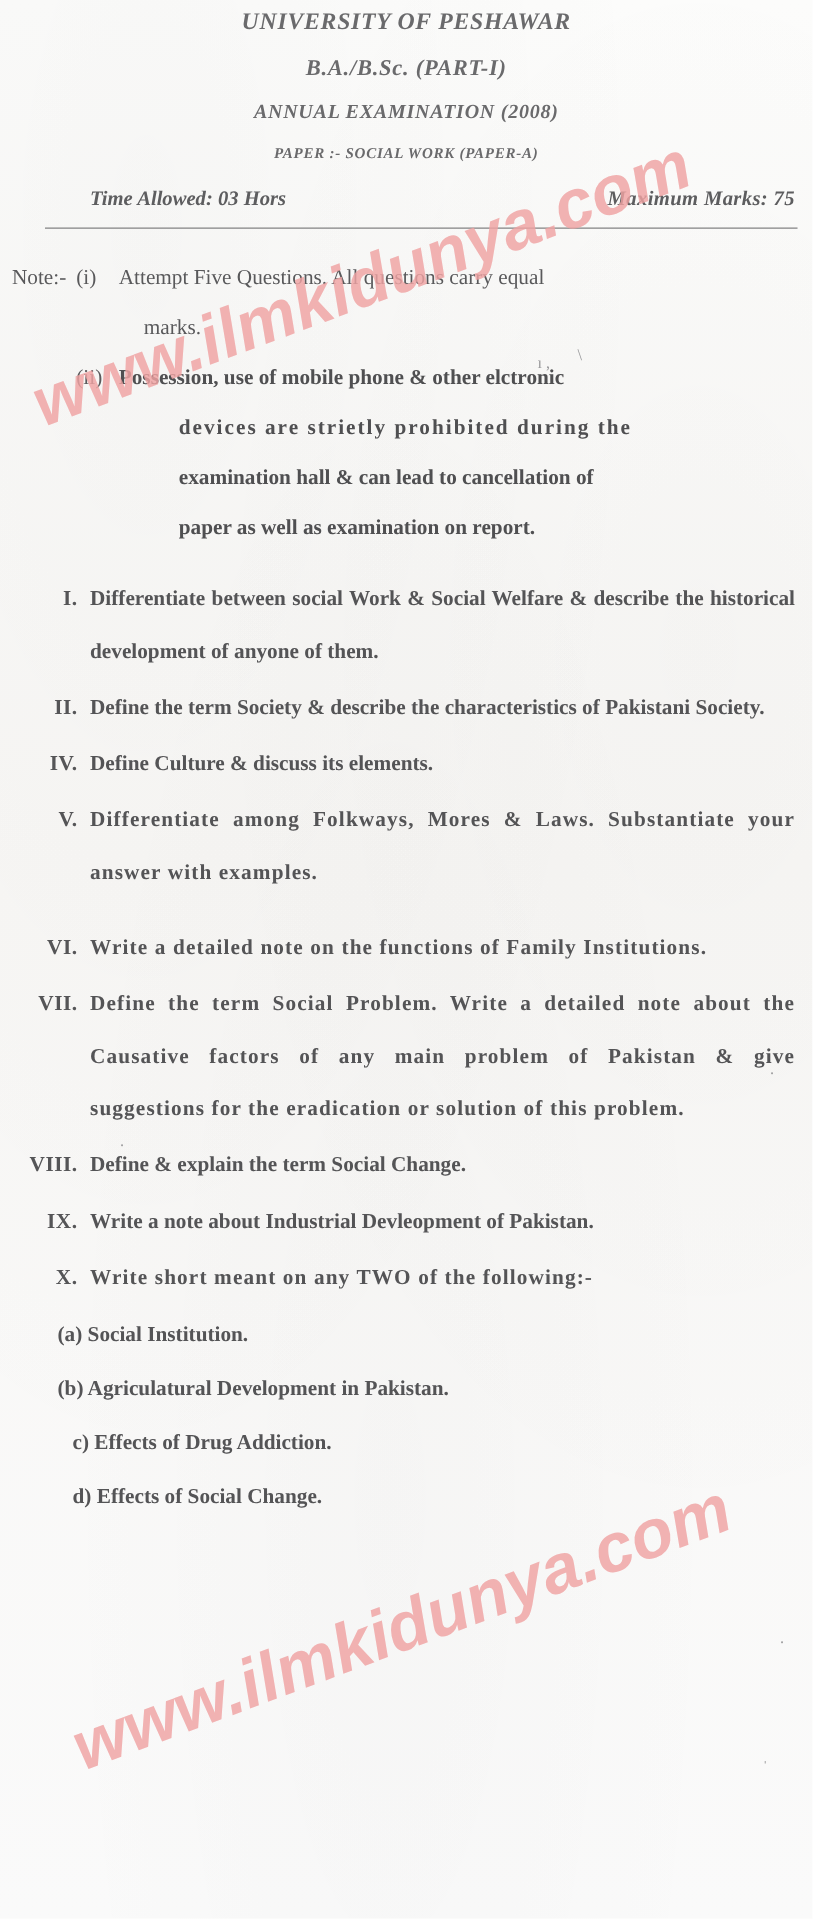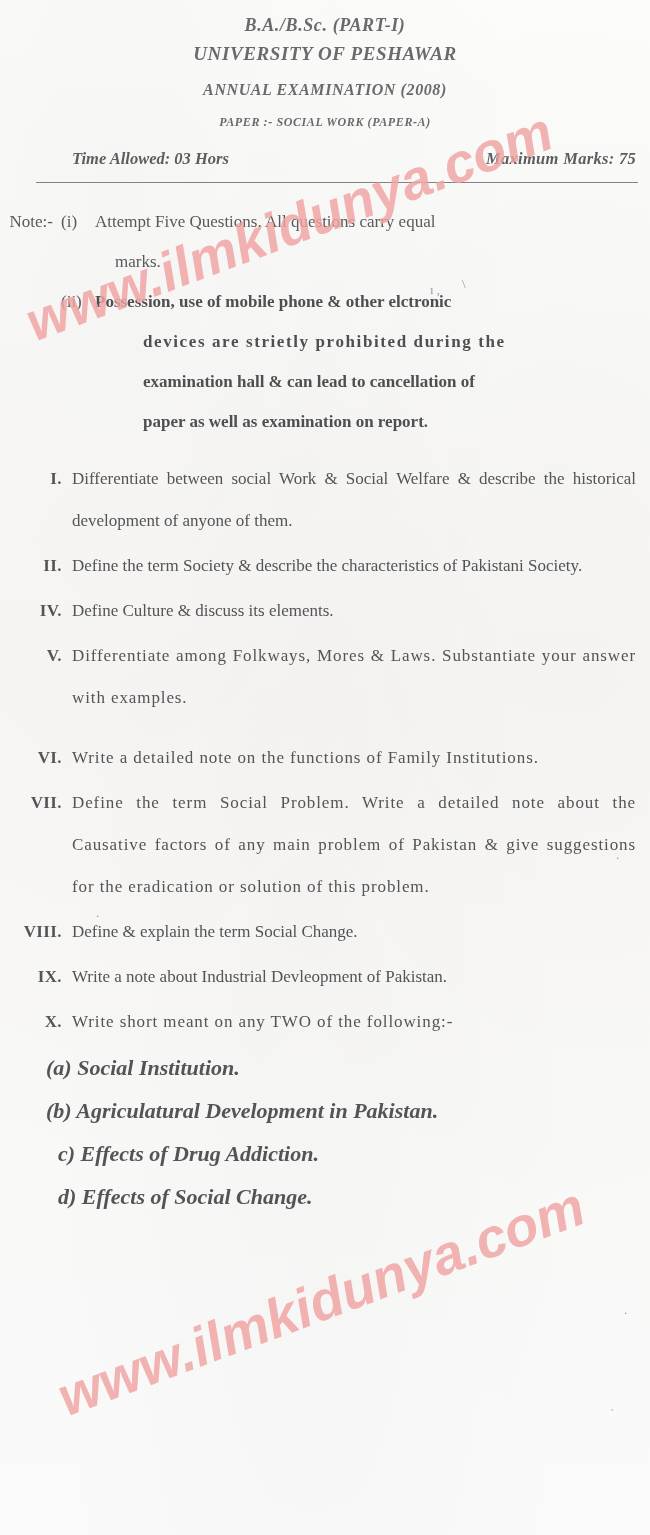--- a/index.html
+++ b/index.html
@@ -126,33 +126,32 @@
     color: #555557;
     letter-spacing: 0.4px;
   }
   .q-body {
     flex: 1 1 auto;
     padding-right: 14px;
     line-height: 42px;
     text-align: justify;
     text-align-last: left;
     color: #545456;
-    font-weight: 400;
+    font-weight: 700;
   }
   
   .q-body.no-justify { text-align: left; }
   
   .track-a { letter-spacing: 0.9px; }
   .track-b { letter-spacing: 1.6px; }
 
   
   #subitems {
     margin-top: 2px;
-    font-size: 22px;
-    font-style: italic;
+    font-size: 17px;
   }
   .sub {
     margin-left: 46px;
     line-height: 43px;
     font-weight: 600;
     color: #545456;
   }
   .sub.indent-more { margin-left: 58px; }
 
   
@@ -195,22 +194,22 @@
 </head>
 <body>
 
 <div id="page">
 
   <div id="paper-texture"></div>
 
   <div id="content">
 
     <div id="header-block">
+      <div class="hdr" id="hdr-university">UNIVERSITY OF PESHAWAR</div>
       <div class="hdr" id="hdr-class">B.A./B.Sc. (PART-I)</div>
-      <div class="hdr" id="hdr-university">UNIVERSITY OF PESHAWAR</div>
       <div class="hdr" id="hdr-exam">ANNUAL EXAMINATION (2008)</div>
       <div class="hdr" id="hdr-paper">PAPER :- SOCIAL WORK (PAPER-A)</div>
 
       <div id="meta-row">
         <span id="meta-time">Time Allowed: 03 Hors</span>
         <span id="meta-marks">Maximum Marks: 75</span>
       </div>
 
       <div id="rule"></div>
     </div>

